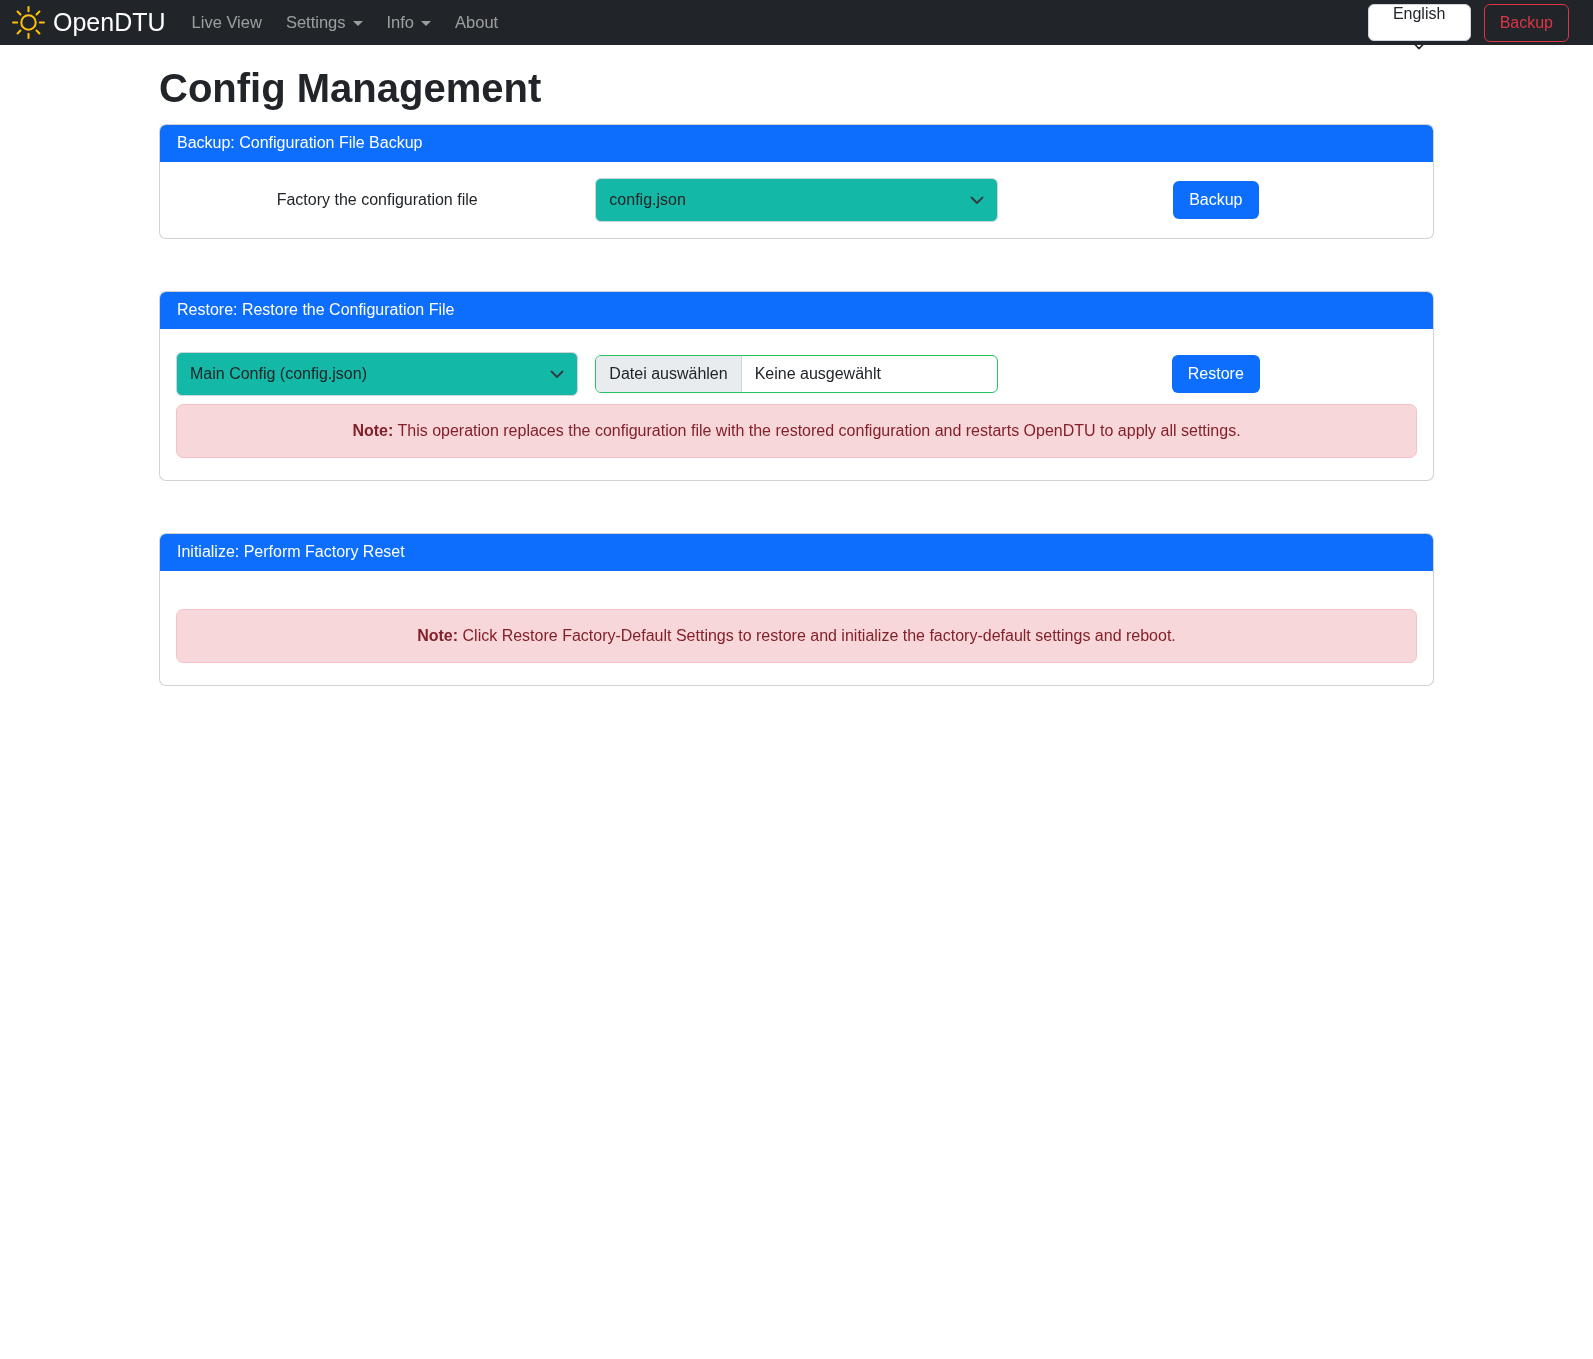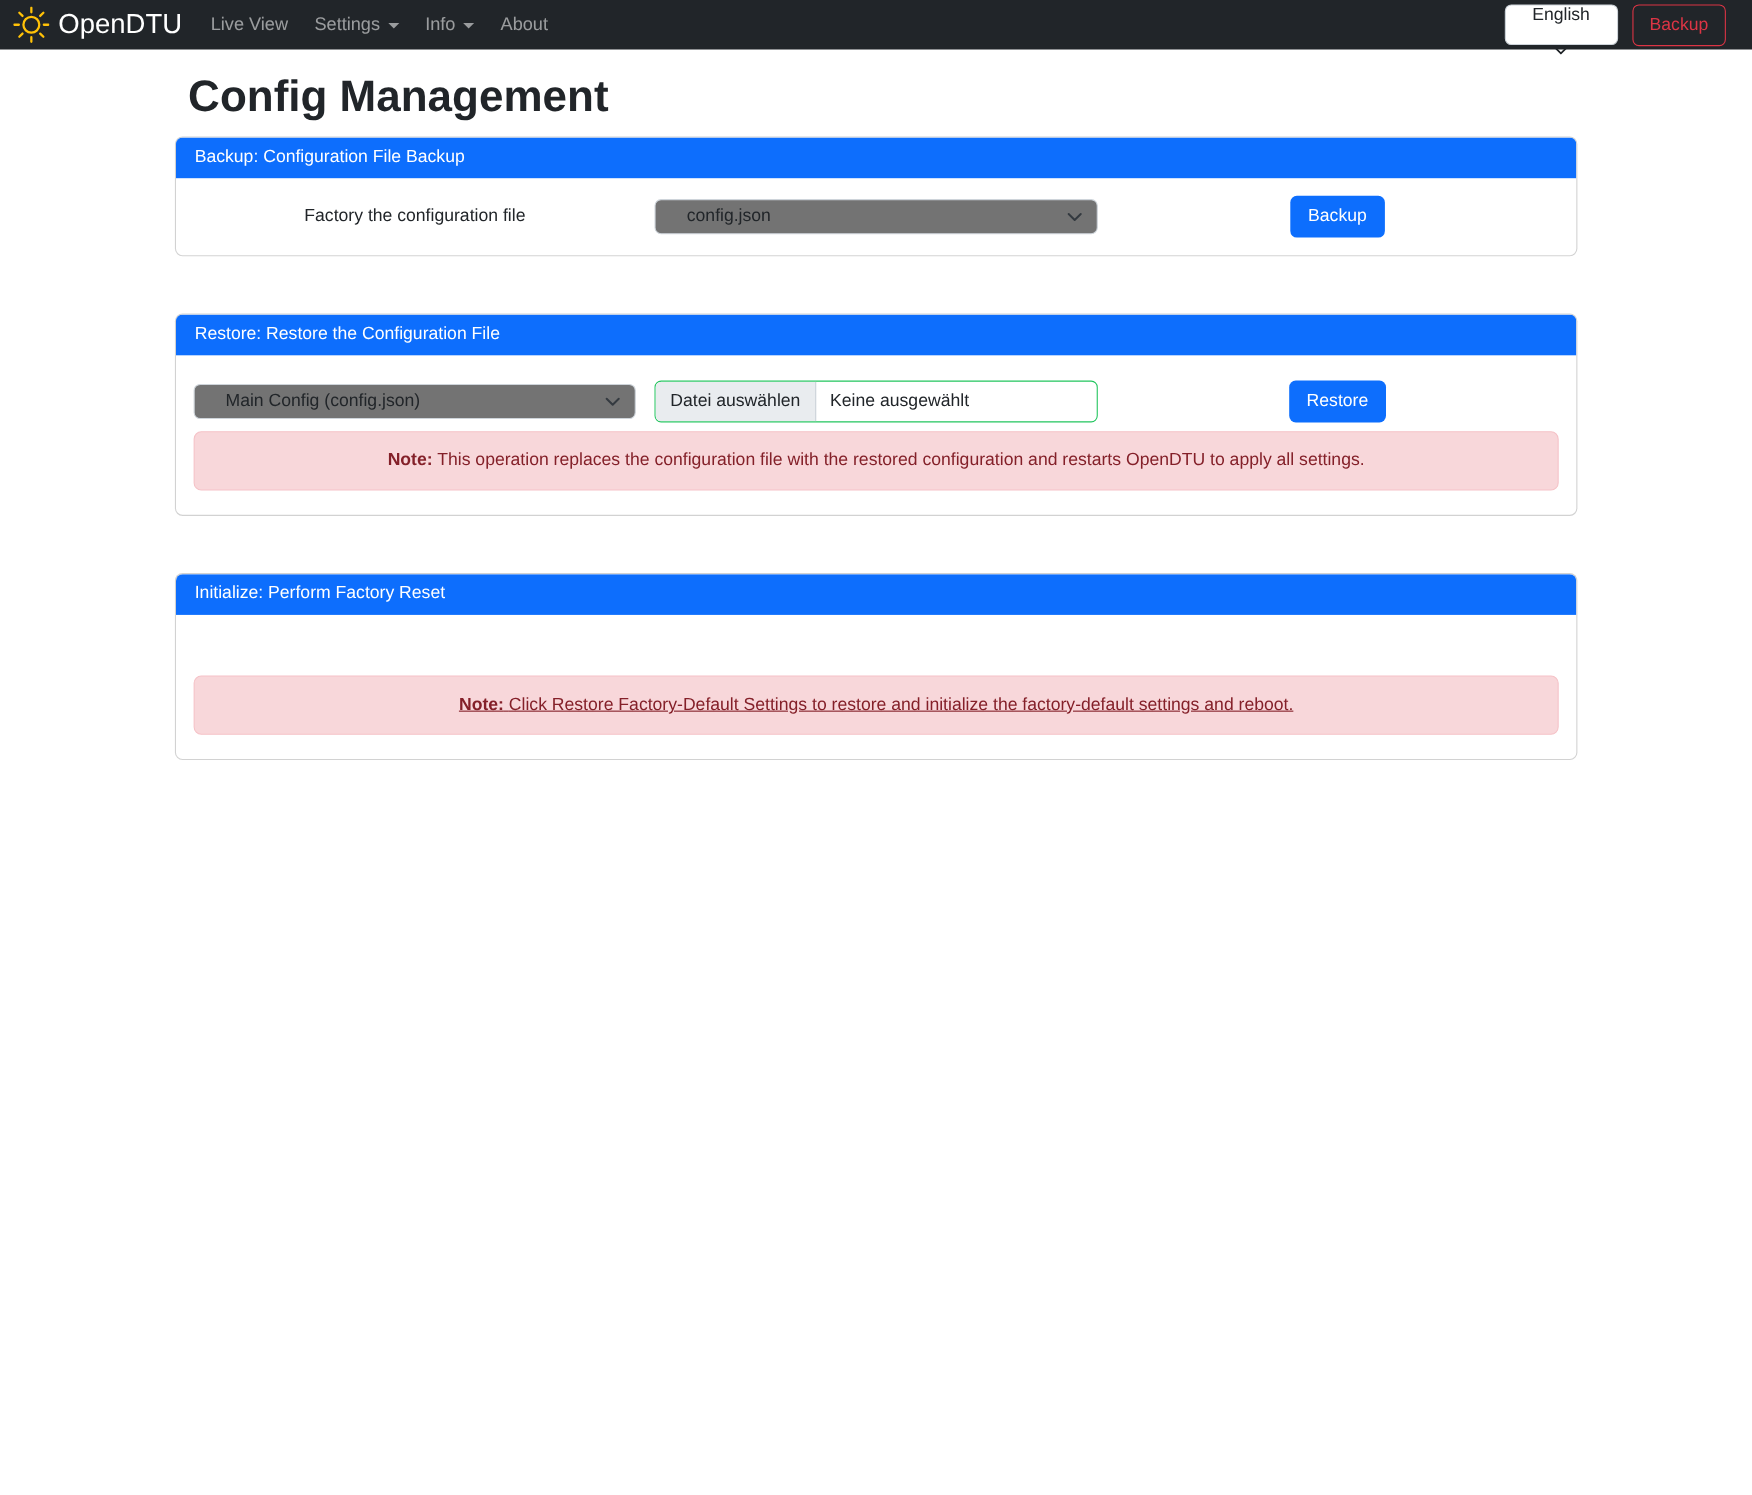--- a/index.html
+++ b/index.html
@@ -82,21 +82,21 @@
 
   
   .container {
     max-width: 1275px;
     margin: 0 auto;
     padding: 0;
   }
   .page-title {
     font-size: 40px;
     font-weight: 600;
-    margin: 19px 0 12px 12px;
+    margin: 19px 0 12px 0;
     line-height: 1.2;
     color: #212529;
   }
 
   
   .card {
     border: 1px solid rgba(0,0,0,0.175);
     border-radius: 7px;
     margin-bottom: 52px;
     background: #ffffff;
@@ -115,26 +115,26 @@
     display: grid;
     grid-template-columns: 1fr 1fr 1fr;
     gap: 17px;
     align-items: center;
   }
   .field-label { text-align: center; font-size: 16px; }
 
   .select {
     border: 1px solid #ced4da;
     border-radius: 6px;
-    height: 32px;
-    background: #737373;
+    height: 44px;
+    background: #14b8a6;
     display: flex;
     align-items: center;
     justify-content: space-between;
-    padding: 0 12px 0 28px;
+    padding: 0 12px 0 13px;
     font-size: 16px;
     cursor: pointer;
   }
   .select .chev { display: flex; align-items: center; }
 
   .file-input {
     border: 1px solid #22c55e;
     border-radius: 6px;
     height: 38px;
     background: #ffffff;
@@ -268,19 +268,19 @@
       <div class="alert-danger">
         <strong>Note:</strong>
         <span>This operation replaces the configuration file with the restored configuration and restarts OpenDTU to apply all settings.</span>
       </div>
     </div>
   </div>
 
   <div class="card">
     <div class="card-header">Initialize: Perform Factory Reset</div>
     <div class="card-body roomy">
-      <div class="alert-danger" style="margin-top:32px;text-decoration:underline;">
+      <div class="alert-danger" style="margin-top:15px;">
         <strong>Note:</strong>
         <span>Click Restore Factory-Default Settings to restore and initialize the factory-default settings and reboot.</span>
       </div>
     </div>
   </div>
 </div>
 
 </body></html>

